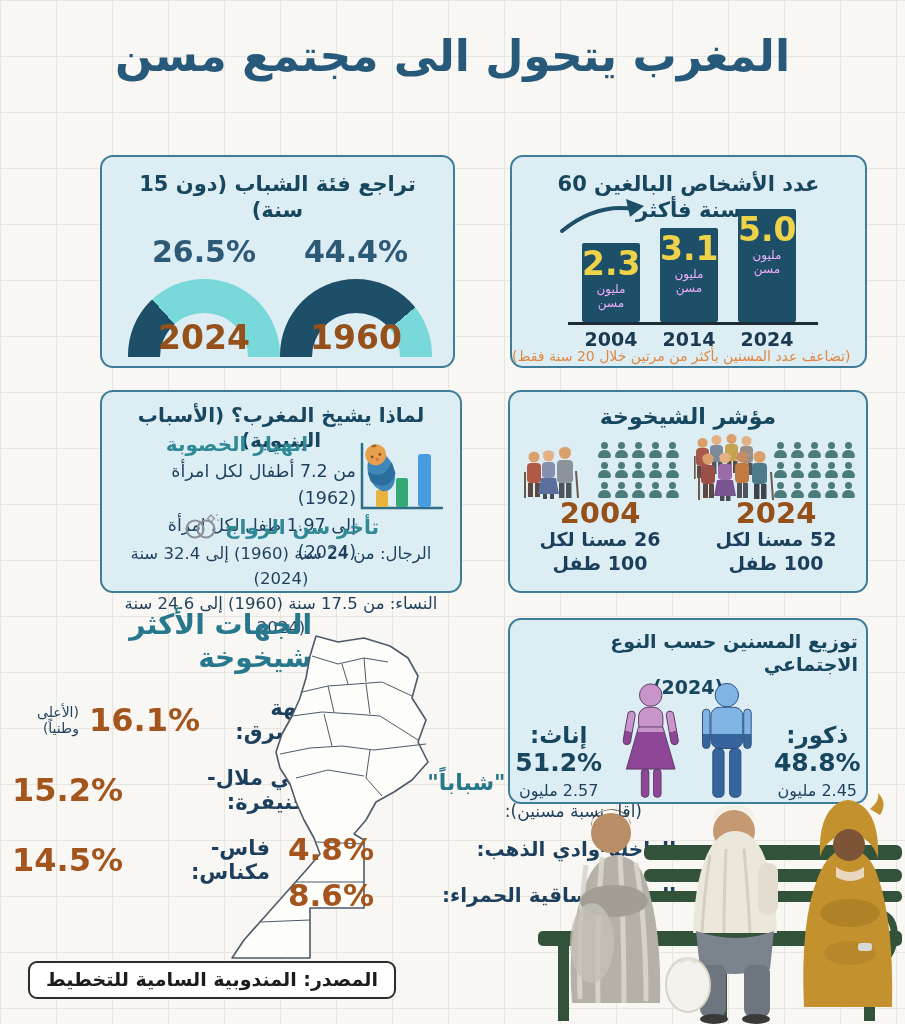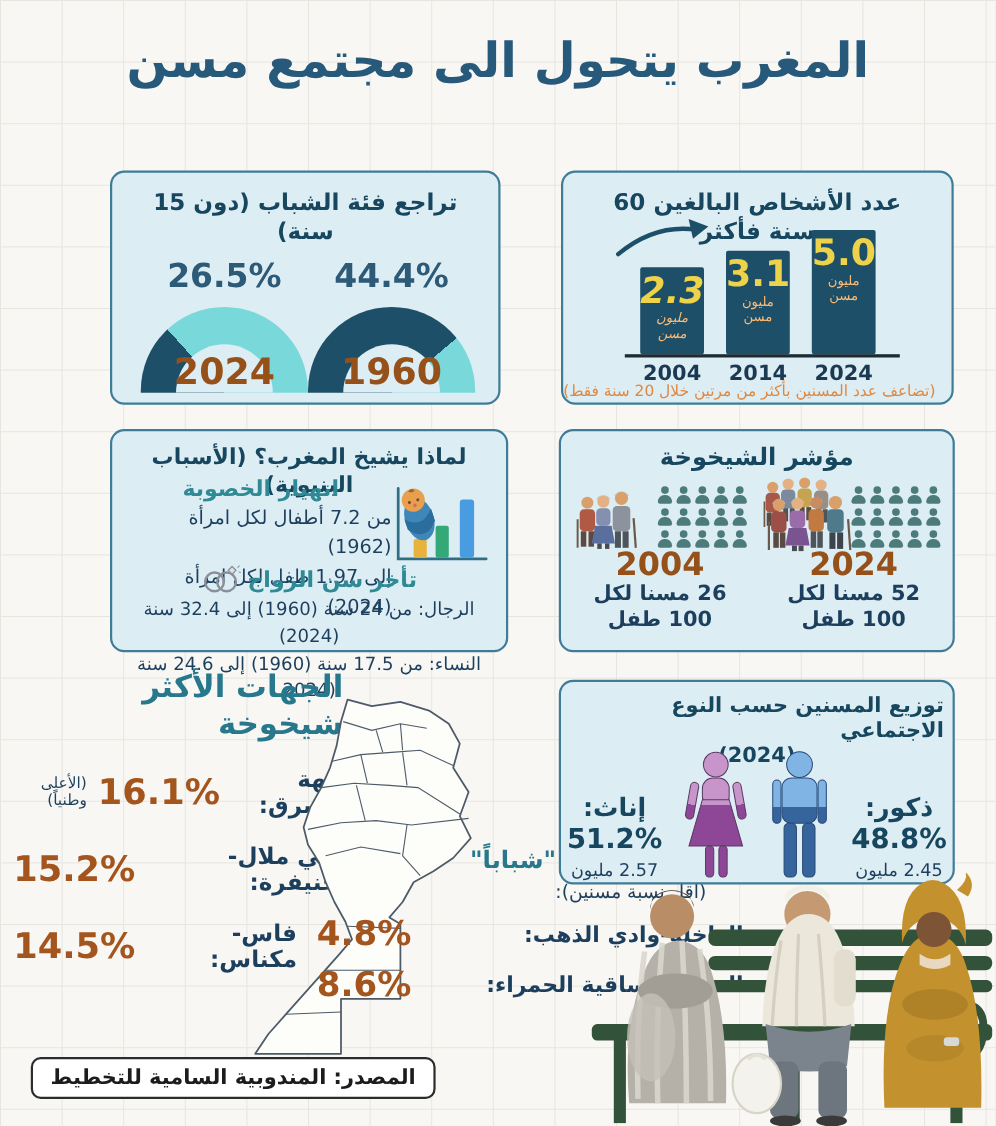--- a/index.html
+++ b/index.html
@@ -27,22 +27,22 @@
   .gauge-block{width:152px;text-align:center;}
   .gauge-pct{font-size:30px;font-weight:600;color:#2c5a77;margin-bottom:10px;}
   .gauge{position:relative;width:152px;height:78px;border-radius:152px 152px 0 0;overflow:hidden;}
   .gauge.g2024{background:conic-gradient(from 270deg at 50% 100%, #1d5068 0deg 48deg, #79d9da 48deg 180deg, transparent 180deg 360deg);}
   .gauge.g1960{background:conic-gradient(from 270deg at 50% 100%, #1d5068 0deg 140deg, #79d9da 140deg 180deg, transparent 180deg 360deg);}
   .gauge::after{content:"";position:absolute;left:32px;bottom:0;width:88px;height:44px;border-radius:88px 88px 0 0;background:#ddedf4;}
   .gauge-year{position:absolute;left:0;bottom:0;width:100%;text-align:center;font-size:33px;font-weight:800;color:#96511a;z-index:2;}
   
   .bar{position:absolute;width:58px;background:#1d5068;border-radius:2px;text-align:center;}
   .bar .num{display:block;margin-top:4px;font-size:33px;font-weight:800;color:#eed34a;line-height:1.05;}
-  .bar .unit{display:block;font-size:12px;color:#fdba74;direction:rtl;}
-  .bar.b1{left:70px;top:86px;height:79px;font-style:italic;}
+  .bar .unit{display:block;font-size:12px;color:#f0abfc;direction:rtl;}
+  .bar.b1{left:70px;top:86px;height:79px;}
   .bar.b2{left:148px;top:71px;height:94px;}
   .bar.b3{left:226px;top:52px;height:113px;}
   .baseline{position:absolute;left:56px;top:165px;width:250px;height:3px;background:#1d2b34;}
   .bar-year{position:absolute;top:171px;width:58px;text-align:center;font-size:19px;font-weight:600;color:#1b3a52;}
   .bar-year.y1{left:70px;}.bar-year.y2{left:148px;}.bar-year.y3{left:226px;}
   .bars-note{position:absolute;top:191px;left:0;width:100%;text-align:left;font-size:14px;color:#e0873f;direction:rtl;}
   .growth-arrow{position:absolute;left:44px;top:36px;}
   
   .causes-fert-head{position:absolute;top:40px;left:20px;right:108px;text-align:center;font-size:20px;font-weight:700;color:#2f8a96;direction:rtl;}
   .causes-fert-lines{position:absolute;top:66px;left:16px;right:104px;text-align:right;font-size:17.5px;color:#1d3f5e;direction:rtl;line-height:1.55;}

